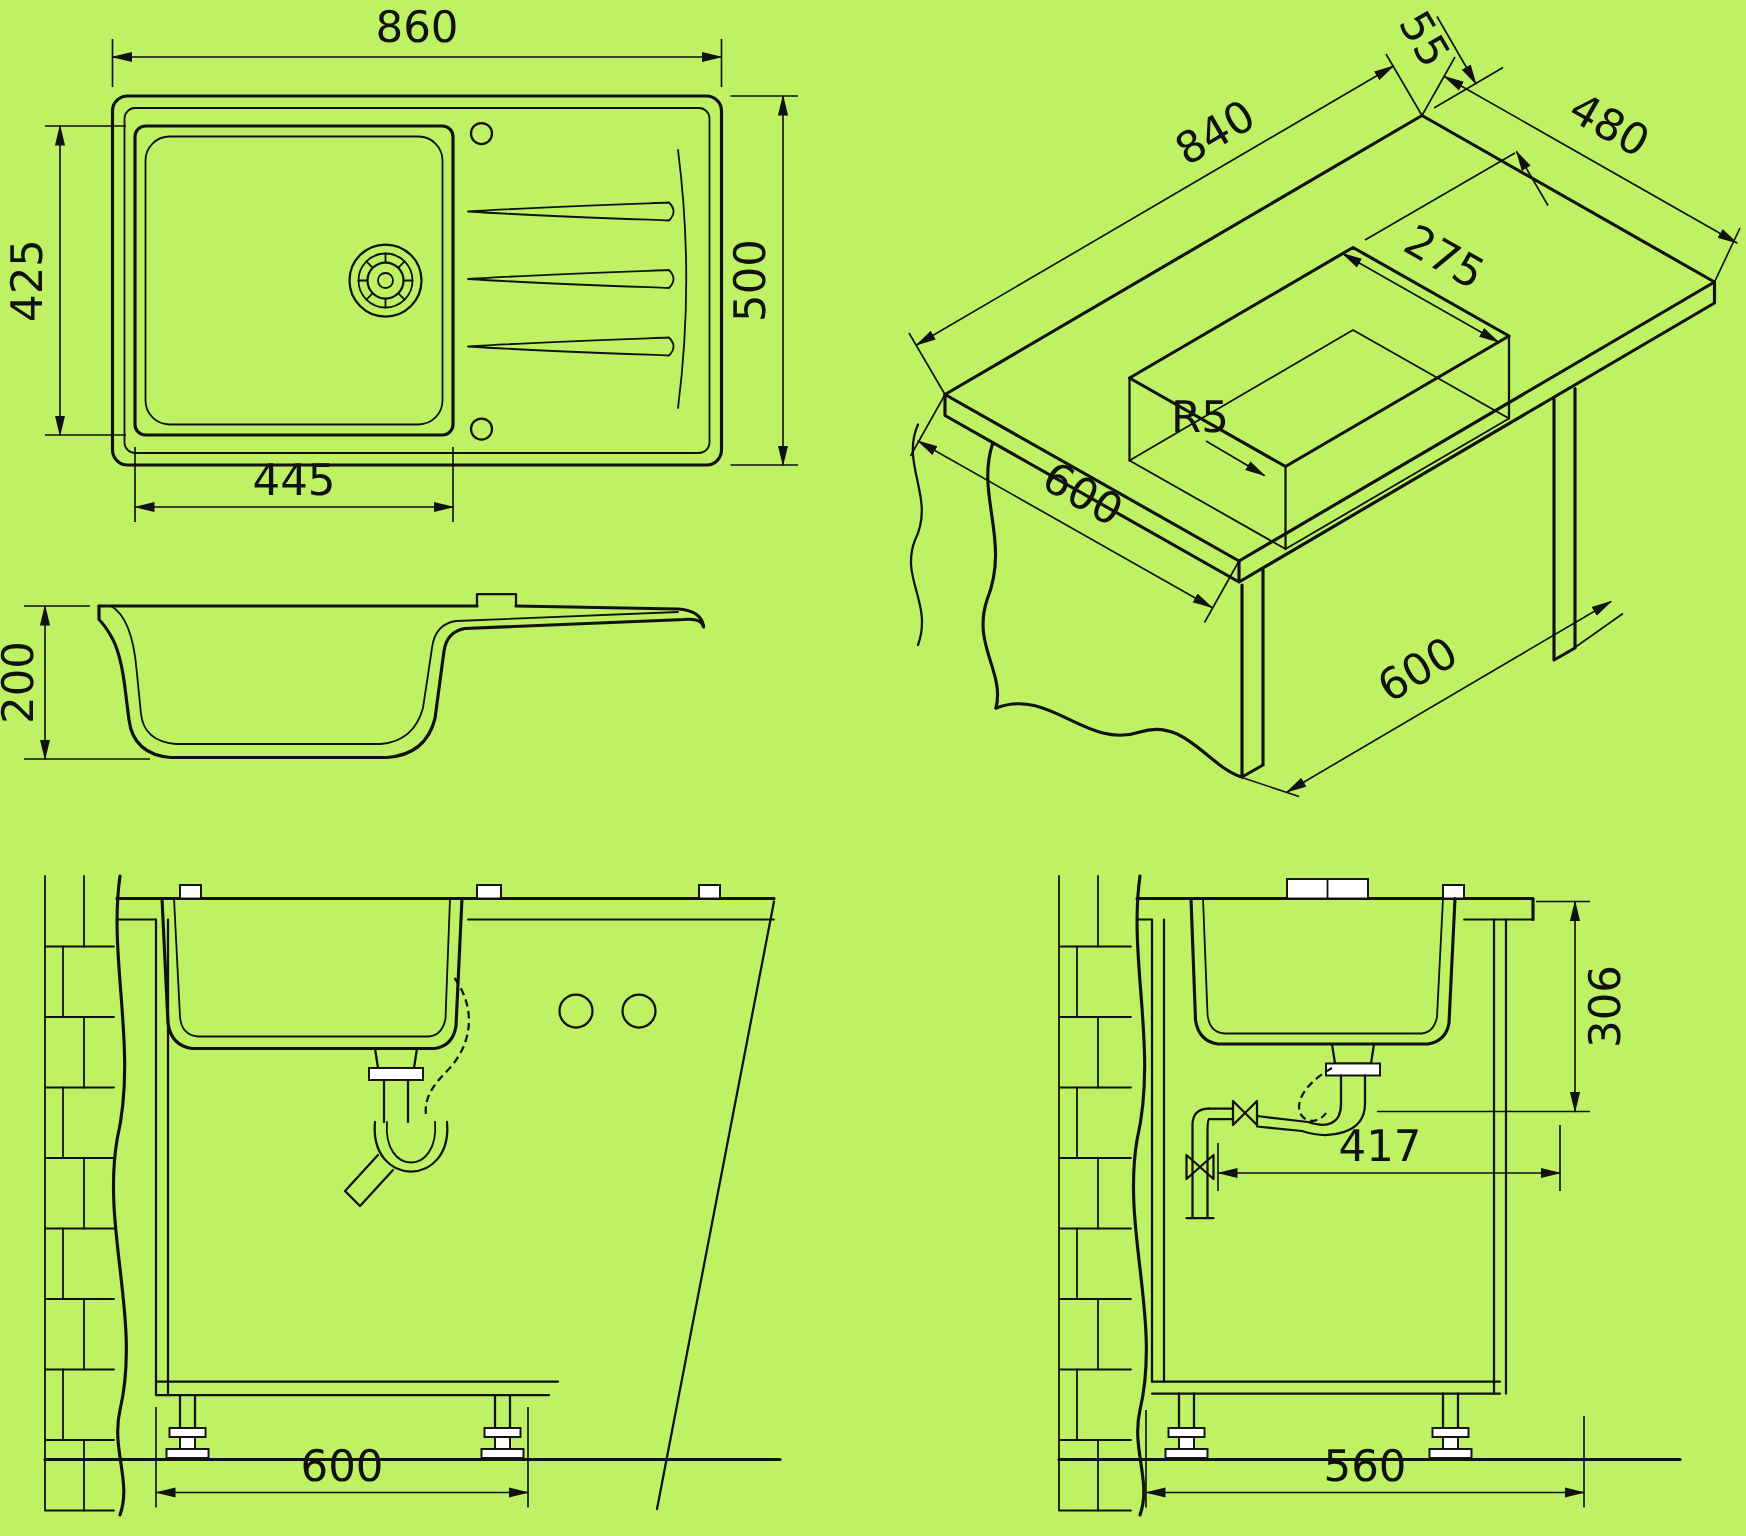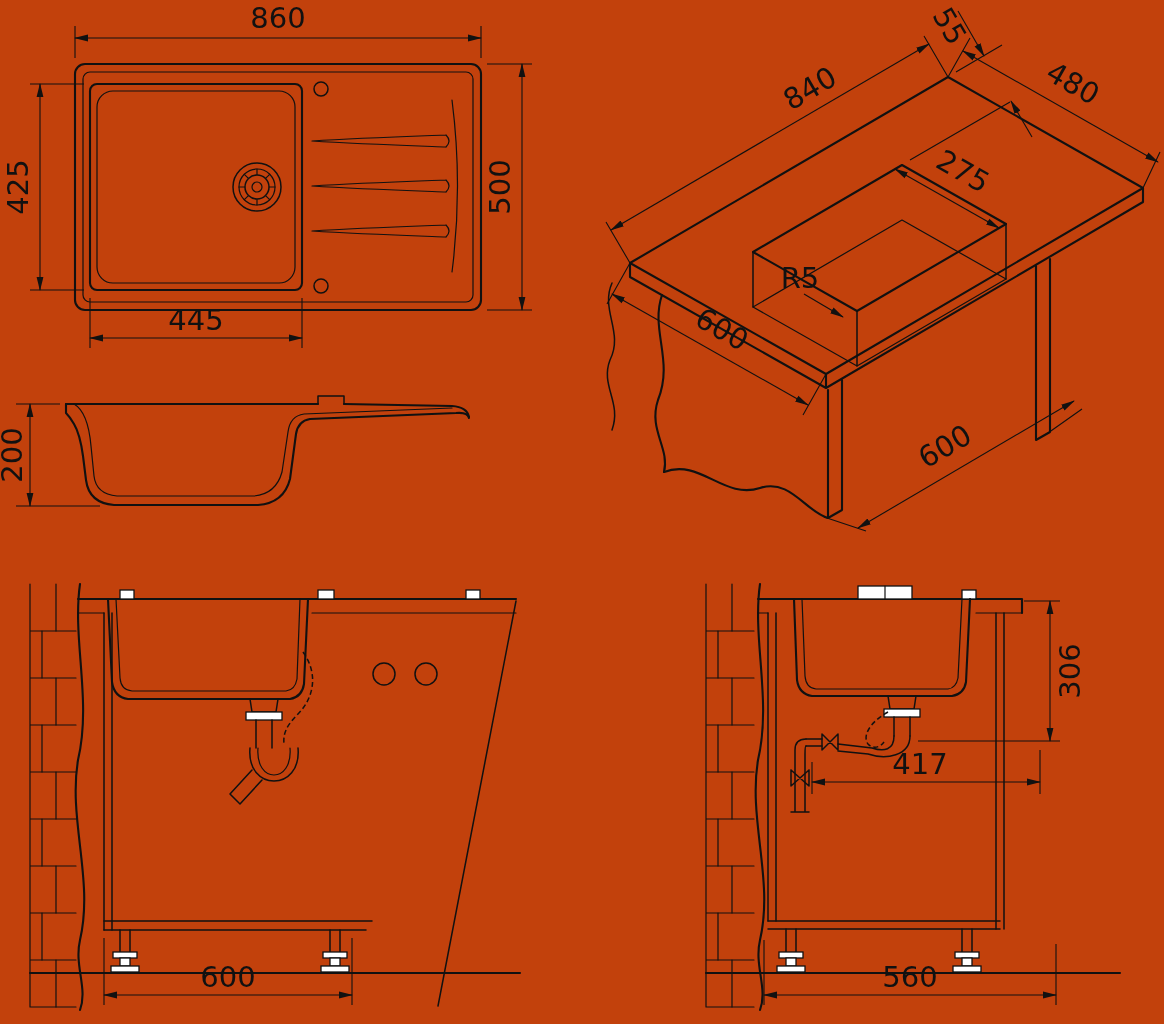--- a/index.html
+++ b/index.html
@@ -1,16 +1,16 @@
 <!DOCTYPE html>
 <html><head>
 <meta charset="utf-8">
 <style>
   html,body{margin:0;padding:0;background:#ffffff;}
-  #stage{width:1164px;height:1024px;position:relative;background:#c2410c;overflow:hidden;}
+  #stage{width:1164px;height:1024px;position:relative;background:#bef264;overflow:hidden;}
   svg{display:block;}
   .ln2{stroke:#111111;stroke-width:2.1;fill:none;stroke-linecap:round;stroke-linejoin:round;}
   .ln15{stroke:#111111;stroke-width:1.5;fill:none;stroke-linecap:round;stroke-linejoin:round;}
   .ln1{stroke:#111111;stroke-width:1.2;fill:none;stroke-linecap:round;stroke-linejoin:round;}
   .dim{stroke:#111111;stroke-width:1.1;fill:none;}
   .wfill{fill:#ffffff;stroke:#111111;stroke-width:1.3;}
   .dimtxt{font-family:"DejaVu Sans","Liberation Sans",sans-serif;font-size:29px;fill:#111111;text-anchor:middle;}
   .hose{stroke:#111111;stroke-width:1.5;fill:none;stroke-dasharray:5 3;}
 </style>
 </head>

